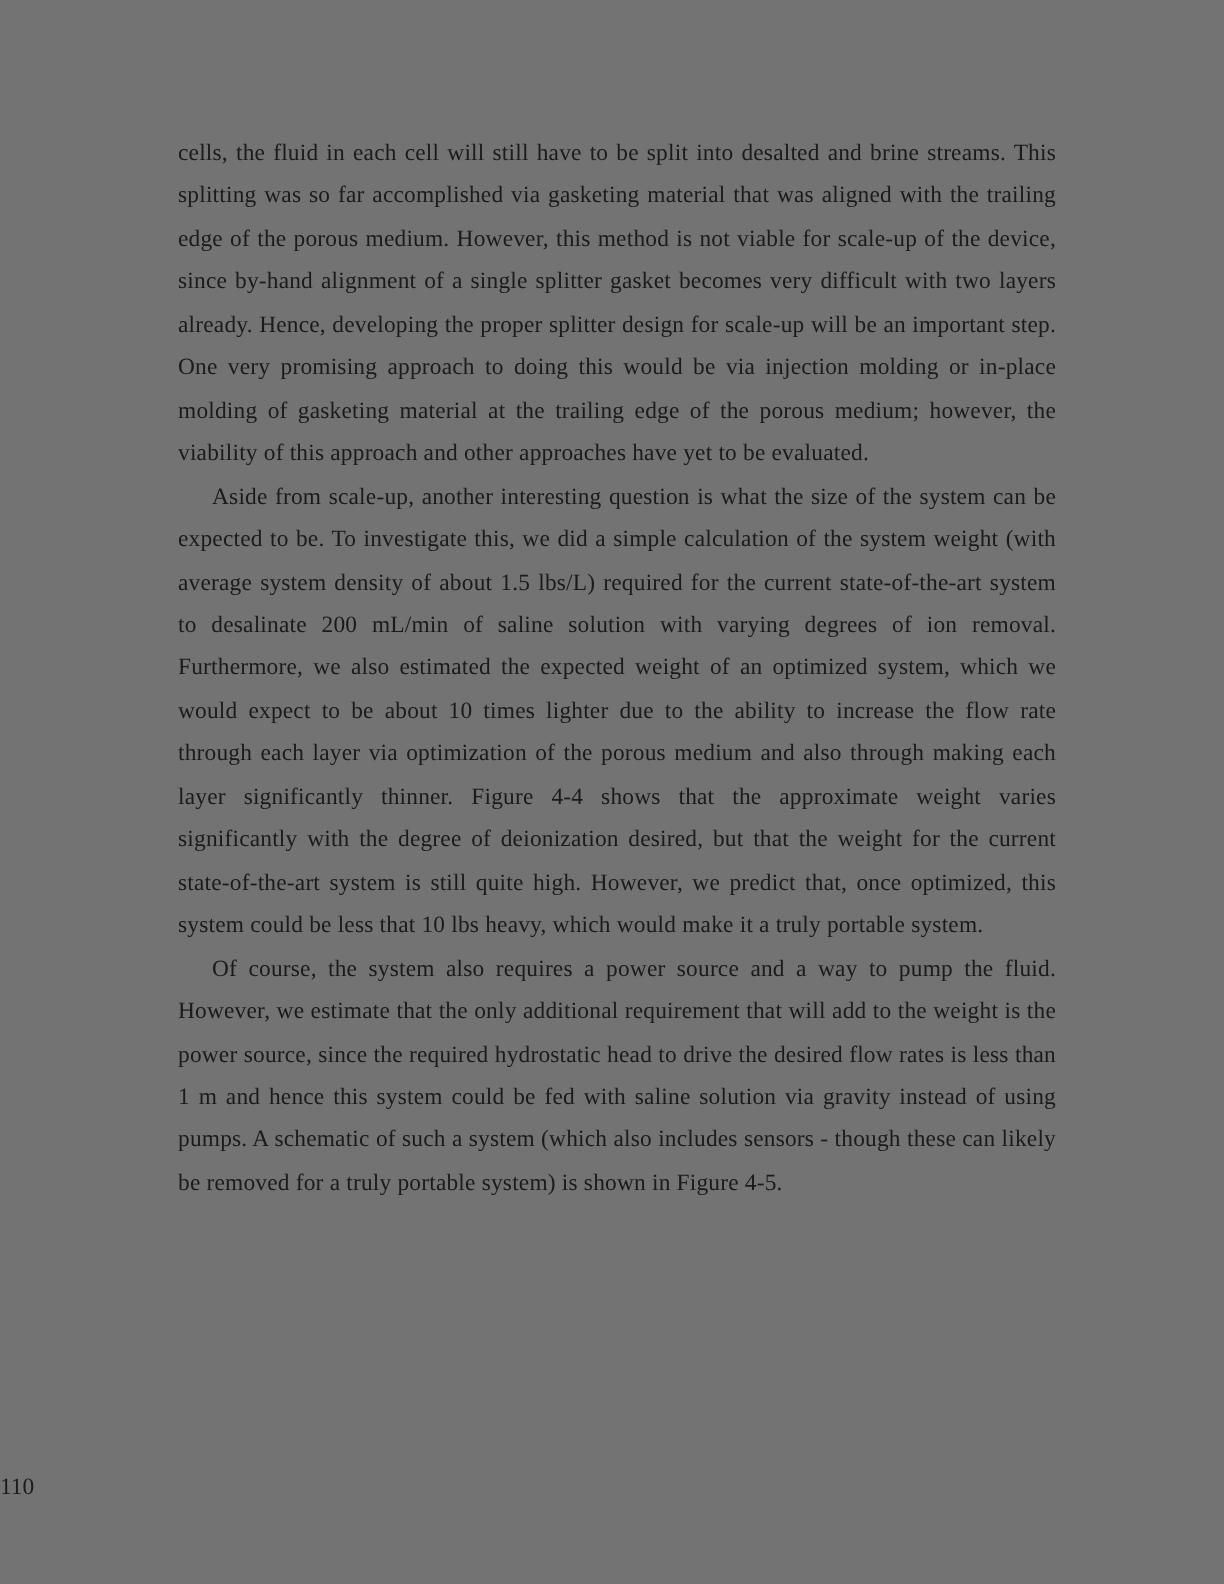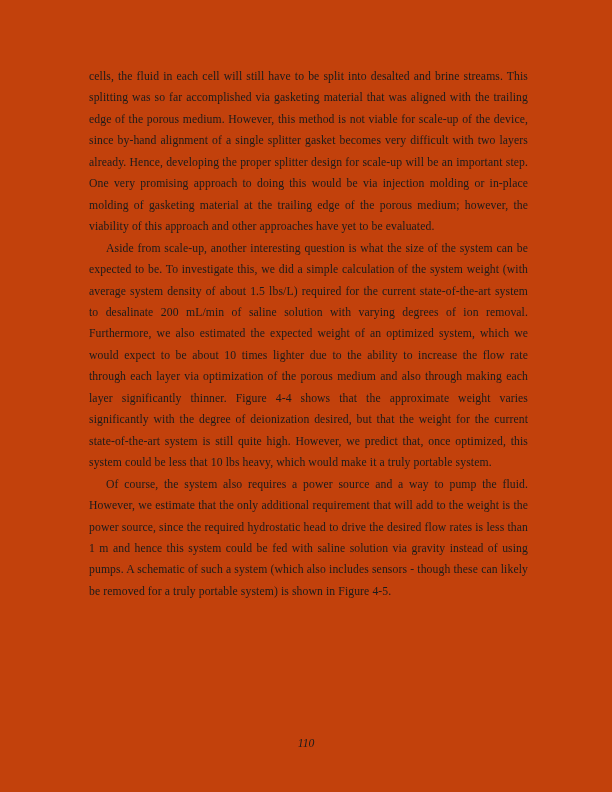--- a/index.html
+++ b/index.html
@@ -4,21 +4,21 @@
 <style>
   html, body {
     margin: 0;
     padding: 0;
     background: #ffffff;
   }
   .page {
     position: relative;
     width: 612px;
     height: 792px;
-    background: #c2410c;
+    background: #737373;
     font-family: "Liberation Serif", "DejaVu Serif", serif;
     color: #1b1b1b;
     overflow: hidden;
   }
   .text-block {
     position: absolute;
     left: 89px;
     top: 66px;
     width: 439px;
     font-size: 11.7px;
@@ -31,24 +31,22 @@
     padding: 0;
   }
   .para.indent {
     text-indent: 17px;
   }
   .page-number {
     position: absolute;
     left: 0;
     top: 737px;
     width: 612px;
-    text-align: center;
     font-size: 11.7px;
     color: #1b1b1b;
-    font-style: italic;
   }
 </style>
 </head>
 <body>
 
 <div class="page">
   <div class="text-block">
     <p class="para no-indent">cells, the fluid in each cell will still have to be split into desalted and brine streams. This splitting was so far accomplished via gasketing material that was aligned with the trailing edge of the porous medium. However, this method is not viable for scale-up of the device, since by-hand alignment of a single splitter gasket becomes very difficult with two layers already. Hence, developing the proper splitter design for scale-up will be an important step. One very promising approach to doing this would be via injection molding or in-place molding of gasketing material at the trailing edge of the porous medium; however, the viability of this approach and other approaches have yet to be evaluated.</p>
     <p class="para indent">Aside from scale-up, another interesting question is what the size of the system can be expected to be. To investigate this, we did a simple calculation of the system weight (with average system density of about 1.5 lbs/L) required for the current state-of-the-art system to desalinate 200 mL/min of saline solution with varying degrees of ion removal. Furthermore, we also estimated the expected weight of an optimized system, which we would expect to be about 10 times lighter due to the ability to increase the flow rate through each layer via optimization of the porous medium and also through making each layer significantly thinner. Figure 4-4 shows that the approximate weight varies significantly with the degree of deionization desired, but that the weight for the current state-of-the-art system is still quite high. However, we predict that, once optimized, this system could be less that 10 lbs heavy, which would make it a truly portable system.</p>
     <p class="para indent">Of course, the system also requires a power source and a way to pump the fluid. However, we estimate that the only additional requirement that will add to the weight is the power source, since the required hydrostatic head to drive the desired flow rates is less than 1 m and hence this system could be fed with saline solution via gravity instead of using pumps. A schematic of such a system (which also includes sensors - though these can likely be removed for a truly portable system) is shown in Figure 4-5.</p>

